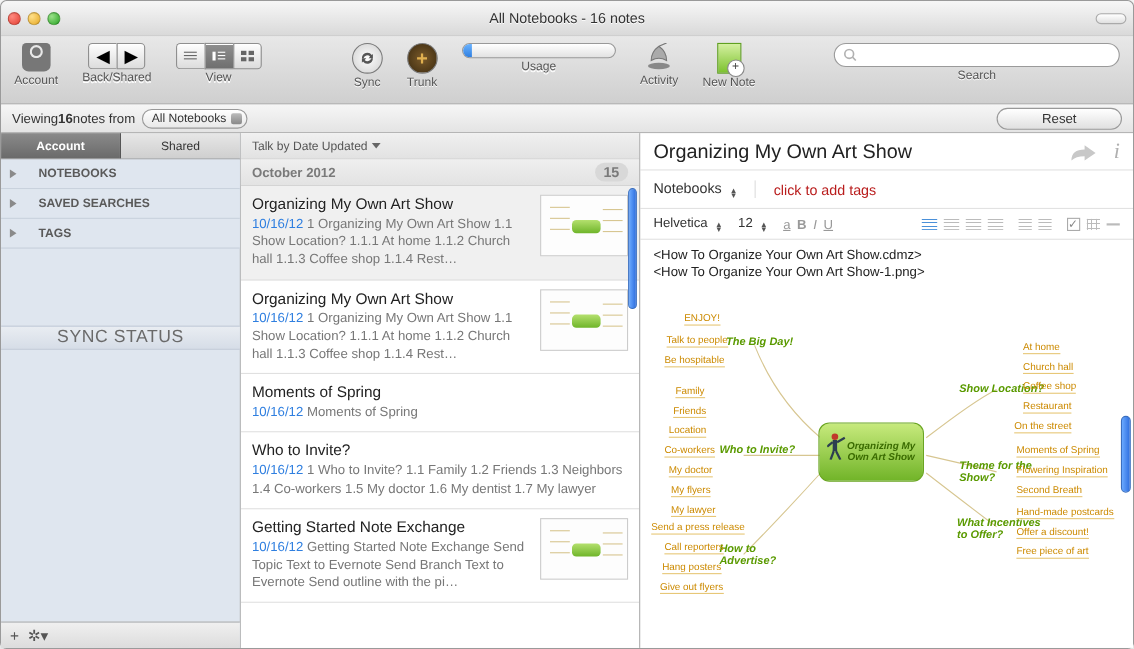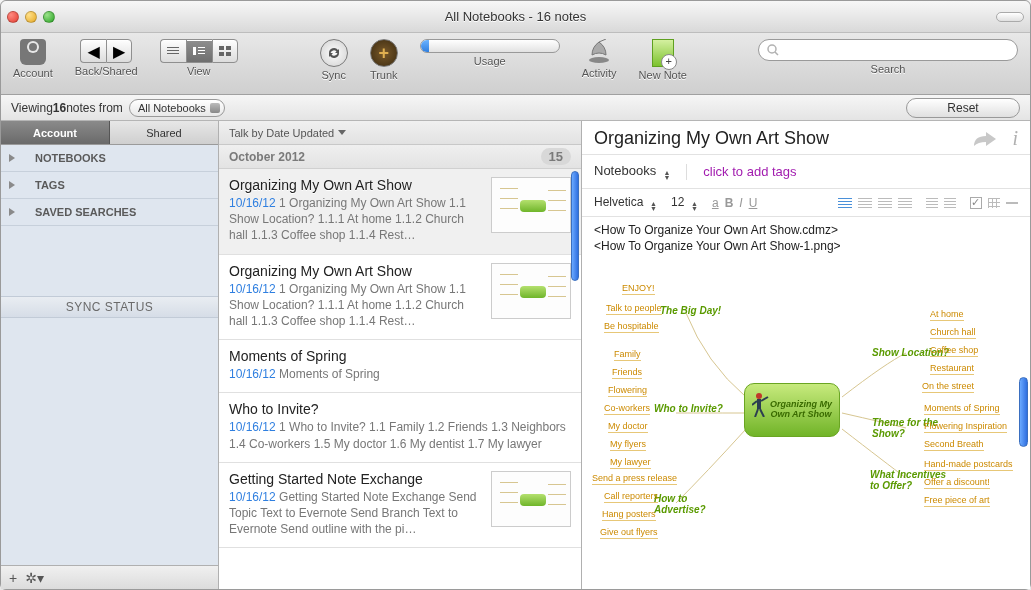--- a/index.html
+++ b/index.html
@@ -41,21 +41,21 @@
   .resetbtn{margin-left:auto;height:20px;width:114px;border:1px solid #999;border-radius:10px;background:linear-gradient(#fff,#e0e0e0);font-size:12px;display:flex;align-items:center;justify-content:center;}
 
   
   .main{flex:1;display:flex;min-height:0;}
   .sidebar{width:218px;background:#dfe6ef;border-right:1px solid #b0b0b0;display:flex;flex-direction:column;}
   .acct-tabs{height:24px;display:flex;background:linear-gradient(#e7e7e7,#cfcfcf);border-bottom:1px solid #9a9a9a;}
   .acct-tabs div{flex:1;display:flex;align-items:center;justify-content:center;font-size:11px;color:#333;}
   .acct-tabs .sel{background:linear-gradient(#8a8a8a,#6a6a6a);color:#fff;font-weight:bold;border-right:1px solid #555;}
   .srow{height:27px;display:flex;align-items:center;gap:20px;padding:0 8px;border-bottom:1px solid #c7d0db;font-size:11px;font-weight:bold;color:#5a5a5a;background:#dfe6ef;}
   .srow .tri{width:0;height:0;border-top:4px solid transparent;border-bottom:4px solid transparent;border-left:6px solid #8a8a8a;}
-  .syncstatus{margin-top:70px;height:22px;background:linear-gradient(#e9edf2,#d6dde7);border-top:1px solid #c2cbd7;border-bottom:1px solid #c2cbd7;display:flex;align-items:center;justify-content:center;font-size:12px;color:#6a6a6a;letter-spacing:0.5px;}
+  .syncstatus{margin-top:70px;height:22px;background:linear-gradient(#e9edf2,#d6dde7);border-top:1px solid #c2cbd7;border-bottom:1px solid #c2cbd7;display:flex;align-items:center;justify-content:center;font-size:16px;color:#6a6a6a;letter-spacing:0.5px;}
   .sidebar-bottom{margin-top:auto;height:24px;border-top:1px solid #b0b0b0;background:linear-gradient(#f0f0f0,#dcdcdc);display:flex;align-items:center;gap:8px;padding:0 8px;font-size:14px;color:#555;}
 
   
   .notelist{width:363px;border-right:1px solid #b0b0b0;display:flex;flex-direction:column;background:#fff; position:relative;}
   .sortbar{height:24px;background:linear-gradient(#f0f0f0,#e2e2e2);border-bottom:1px solid #c8c8c8;display:flex;align-items:center;padding:0 10px;font-size:11px;color:#555;}
   .monthhdr{height:24px;background:linear-gradient(#efefef,#e3e3e3);border-bottom:1px solid #d0d0d0;display:flex;align-items:center;padding:0 10px;font-size:12px;font-weight:bold;color:#7a7a7a;text-align:center;}
   .monthhdr .count{margin-left:auto;background:#d8d8d8;color:#7a7a7a;border-radius:9px;padding:1px 8px;font-size:13px;}
   .cards{flex:1;overflow:hidden;}
   .card{border-bottom:1px solid #e0e0e0;padding:8px 10px 10px 10px;display:flex;gap:8px;}
   .card.sel{background:#f0f0f0;}
@@ -69,21 +69,21 @@
   .scrollthumb{position:absolute;right:2px;top:50px;width:8px;height:110px;border-radius:5px;background:linear-gradient(90deg,#6aa9ff,#2f6fe0);border:1px solid #3a6fc0;}
 
   
   .noteview{flex:1;display:flex;flex-direction:column;background:#fff;min-width:0;}
   .nv-head{padding:6px 12px 4px 12px;border-bottom:1px solid #e2e2e2;}
   .nv-title-row{display:flex;align-items:center;gap:10px;}
   .nv-title{font-size:18px;color:#222;flex:1;}
   .nv-icons{display:flex;gap:14px;align-items:center;color:#b0b0b0;font-style:italic;}
   .nv-sub{display:flex;align-items:center;gap:16px;padding:8px 12px;border-bottom:1px solid #e2e2e2;font-size:13px;color:#333;}
   .nv-sub .sep{width:1px;height:16px;background:#ddd;}
-  .nv-sub .tags{color:#a21caf;}
+  .nv-sub .tags{color:#b91c1c;}
   .nv-format{height:28px;border-bottom:1px solid #e2e2e2;display:flex;align-items:center;gap:14px;padding:0 12px;font-size:12px;color:#333;}
   .nv-format .grp{display:flex;gap:6px;align-items:center;}
   .nv-format .b{font-weight:bold;color:#999;}
   .nv-format .i{font-style:italic;color:#999;}
   .nv-format .u{text-decoration:underline;color:#999;}
   .nv-format .align span{width:14px;height:10px;display:inline-block;}
   .al{background:repeating-linear-gradient(#4a90d9 0 1px,transparent 1px 3px);}
   .alg{background:repeating-linear-gradient(#bbb 0 1px,transparent 1px 3px);}
   .nv-body{flex:1;padding:6px 12px 0 12px;font-size:12px;color:#222;position:relative;overflow:hidden;}
   .nv-body .fileline{margin-bottom:2px;}
@@ -235,25 +235,25 @@
         <div>
             <span>Shared</span>
           </div>
       </div>
       <div class="srow">
           <span class="tri"></span>
           <span>NOTEBOOKS</span>
         </div>
       <div class="srow">
           <span class="tri"></span>
-          <span>TAGS</span>
+          <span>SAVED SEARCHES</span>
         </div>
       <div class="srow">
           <span class="tri"></span>
-          <span>SAVED SEARCHES</span>
+          <span>TAGS</span>
         </div>
       <div class="syncstatus">
           <span>SYNC STATUS</span>
         </div>
       <div class="sidebar-bottom">
         <span>+</span>
         <span>✲▾</span>
       </div>
     </div>
 
@@ -398,21 +398,21 @@
             </svg>
 
           <div class="branch" style="left:66px;top:42px">The Big Day!</div>
           <div class="leaf" style="left:28px;top:20px">ENJOY!</div>
           <div class="leaf" style="left:12px;top:40px">Talk to people</div>
           <div class="leaf" style="left:10px;top:58px">Be hospitable</div>
 
           <div class="branch" style="left:60px;top:140px">Who to Invite?</div>
           <div class="leaf" style="left:20px;top:86px">Family</div>
           <div class="leaf" style="left:18px;top:104px">Friends</div>
-          <div class="leaf" style="left:14px;top:122px">Flowering</div>
+          <div class="leaf" style="left:14px;top:122px">Location</div>
           <div class="leaf" style="left:10px;top:140px">Co-workers</div>
           <div class="leaf" style="left:14px;top:158px">My doctor</div>
           <div class="leaf" style="left:16px;top:176px">My flyers</div>
           <div class="leaf" style="left:16px;top:194px">My lawyer</div>
 
           <div class="branch" style="left:60px;top:230px;width:60px">How to Advertise?</div>
           <div class="leaf" style="left:-2px;top:210px">Send a press release</div>
           <div class="leaf" style="left:10px;top:228px">Call reporters</div>
           <div class="leaf" style="left:8px;top:246px">Hang posters</div>
           <div class="leaf" style="left:6px;top:264px">Give out flyers</div>

